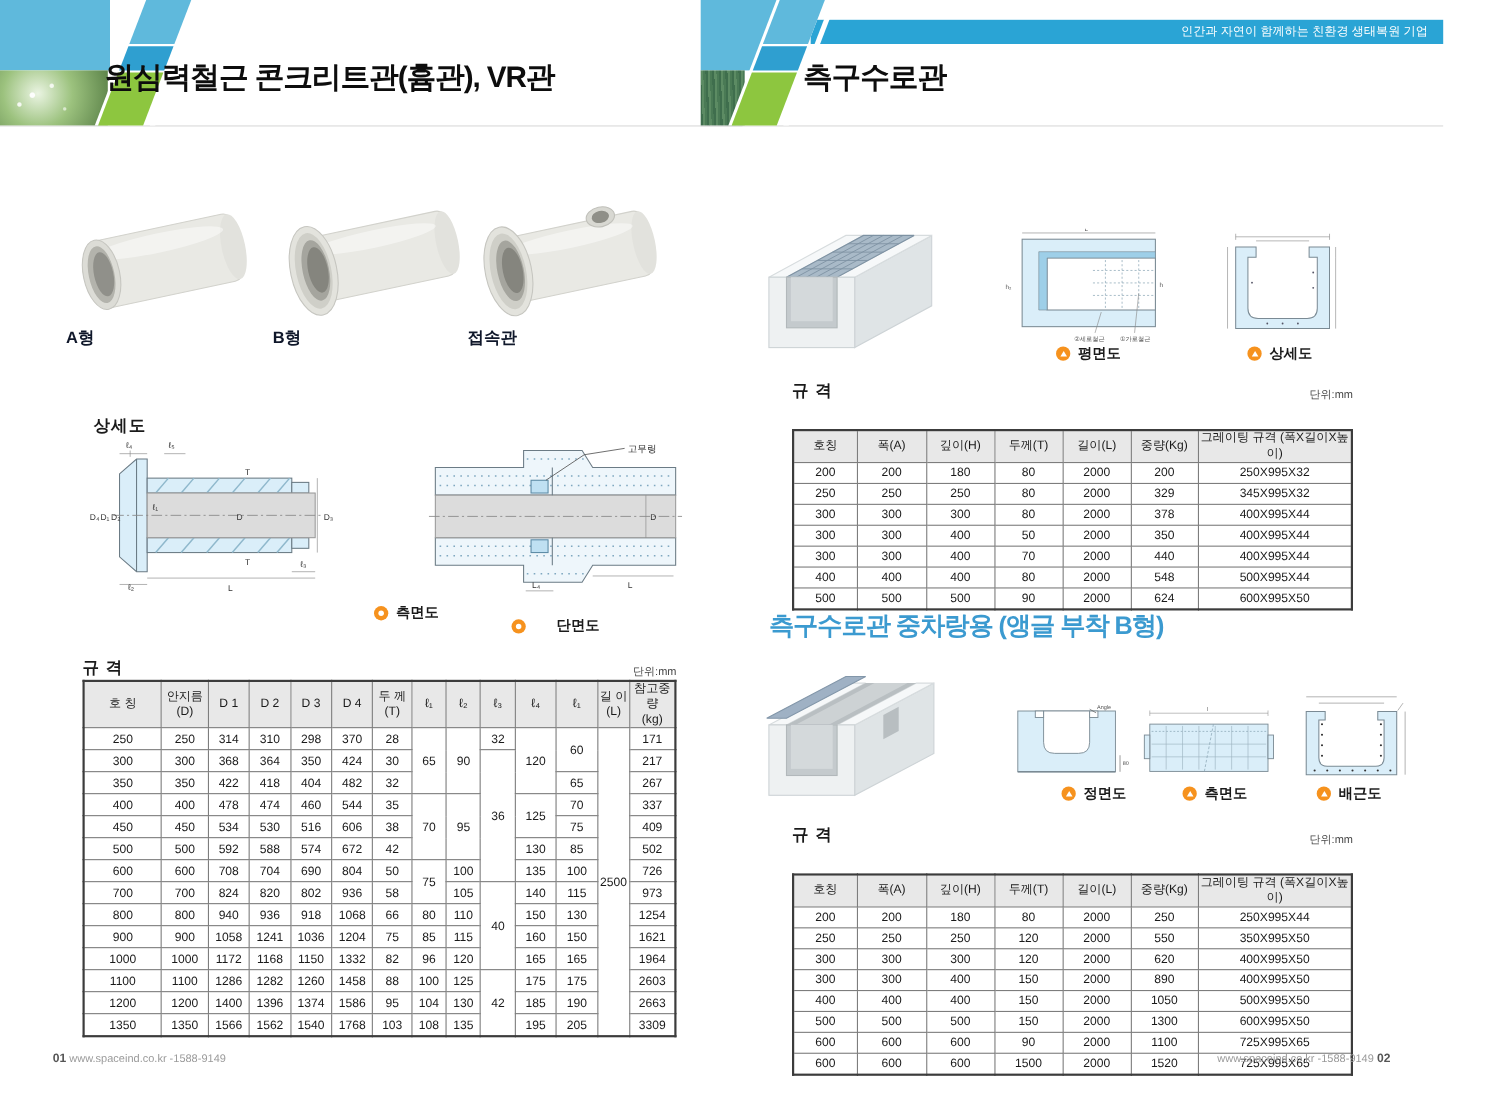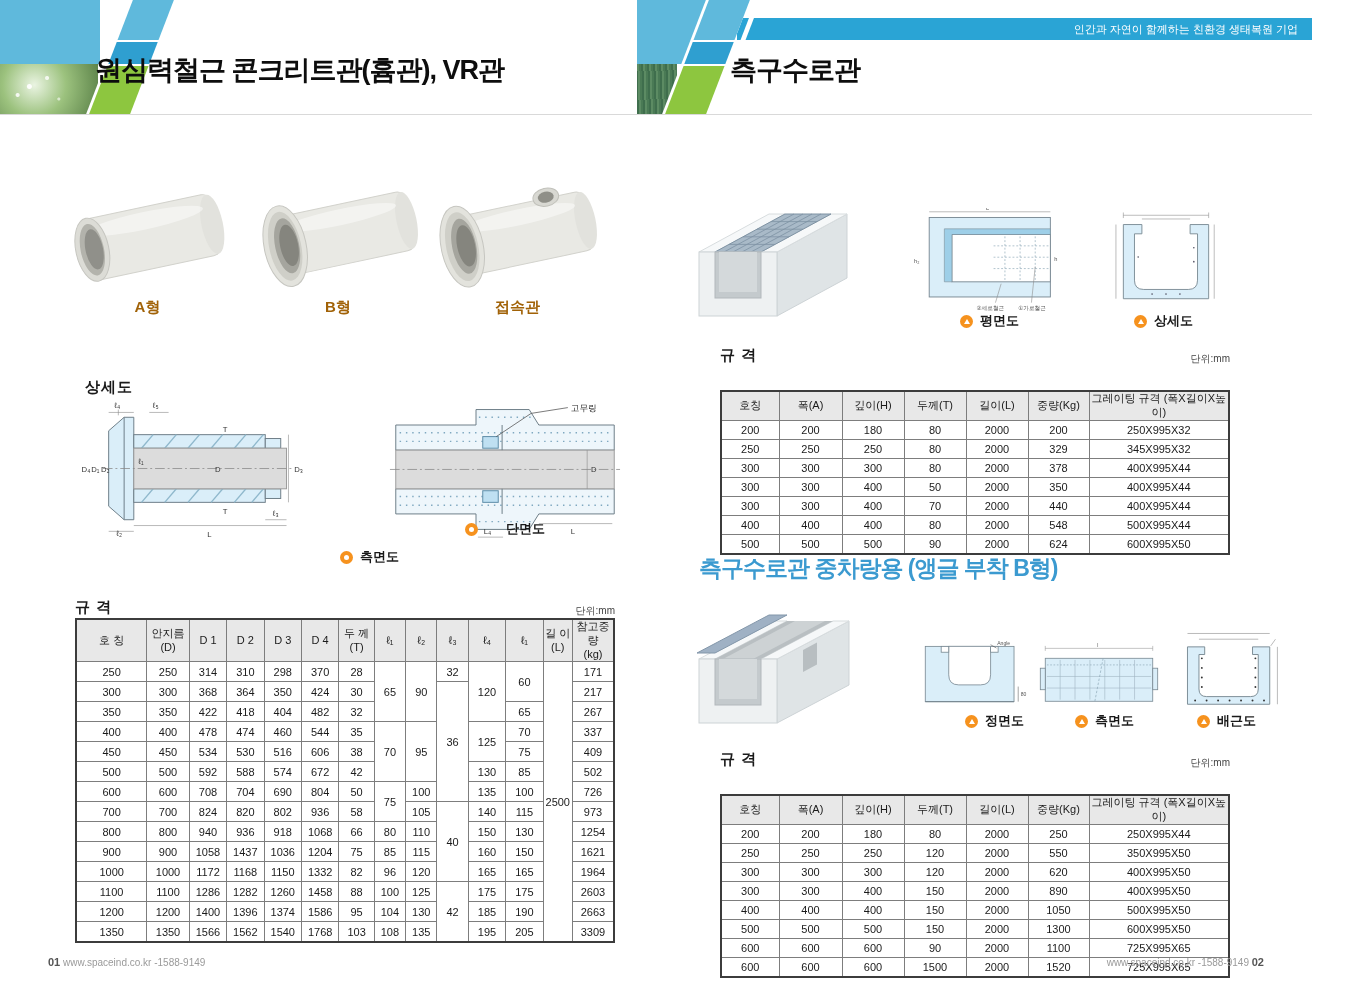--- a/index.html
+++ b/index.html
@@ -6,21 +6,21 @@
   body{width:1350px;height:1000px;position:relative;background:#fff;
        font-family:"Liberation Sans","DejaVu Sans",sans-serif;color:#111;overflow:hidden;}
   .abs{position:absolute;}
   .h-rule{height:1px;background:#d9d9d9;}
   .topbar{height:22px;background:#2aa4d5;color:#fff;font-size:11px;line-height:22px;
           text-align:right;padding-right:14px;box-sizing:border-box;}
   .pagetitle{font-size:27px;font-weight:bold;color:#0d0d0d;letter-spacing:-1px;white-space:nowrap;}
   .sectiontitle{font-size:23px;font-weight:bold;color:#3b9ad0;letter-spacing:-1px;white-space:nowrap;}
   .subhead{font-size:15px;font-weight:bold;color:#1a1a1a;letter-spacing:1px;}
   .unit{font-size:10px;color:#444;text-align:right;}
-  .prodlabel{font-size:15px;font-weight:bold;text-align:center;color:#a16207;}
+  .prodlabel{font-size:15px;font-weight:bold;color:#0f172a;}
   .caption{display:flex;align-items:center;gap:7px;font-size:13px;font-weight:bold;color:#1a1a1a;}
   .bullet{width:13px;height:13px;border-radius:50%;background:#f6921e;display:flex;
           align-items:center;justify-content:center;flex:0 0 13px;}
   .bullet.arrow::after{content:"";width:0;height:0;border-left:3px solid transparent;
           border-right:3px solid transparent;border-bottom:5px solid #fff;}
   .bullet.ring::after{content:"";width:5px;height:5px;background:#fff;border-radius:50%;}
   table.spec{border-collapse:collapse;table-layout:fixed;background:#fff;border:2px solid #3c3c3c;}
   table.spec th,table.spec td{border:1px solid #7d7d7d;text-align:center;padding:0;
           font-size:11px;color:#1a1a1a;overflow:hidden;}
   table.spec th{background:#e8e8e8;font-weight:normal;white-space:pre-line;line-height:1.25;}
@@ -179,21 +179,21 @@
     </g>
     <text x="193" y="15" style="font-size:9px;fill:#222;">고무링</text>
     <text x="214" y="79" class="dim">D</text>
     <text x="103" y="143" class="dim">L₄</text>
     <text x="193" y="143" class="dim">L</text>
   </svg>
   <div class="abs caption" style="left:340px;top:548px;">
     <span class="bullet ring"></span>
     <span>측면도</span>
   </div>
-  <div class="abs caption" style="left:465px;top:520px;gap:28px;">
+  <div class="abs caption" style="left:465px;top:560px;gap:28px;">
     <span class="bullet ring"></span>
     <span>단면도</span>
   </div>
 
   <div class="abs subhead" style="left:75px;top:598px;">규 격</div>
   <div class="abs unit" style="left:75px;top:604px;width:540px;">단위:mm</div>
   <table class="abs spec t-left" style="left:75px;top:618px;">
       <colgroup>
         <col style="width: 70px;">
         <col style="width: 42px;">
@@ -347,21 +347,21 @@
           <td>80</td>
           <td>110</td>
           <td>150</td>
           <td>130</td>
           <td>1254</td>
         </tr>
         <tr>
           <td>900</td>
           <td>900</td>
           <td>1058</td>
-          <td>1437</td>
+          <td>1241</td>
           <td>1036</td>
           <td>1204</td>
           <td>75</td>
           <td>85</td>
           <td>115</td>
           <td>160</td>
           <td>150</td>
           <td>1621</td>
         </tr>
         <tr>

